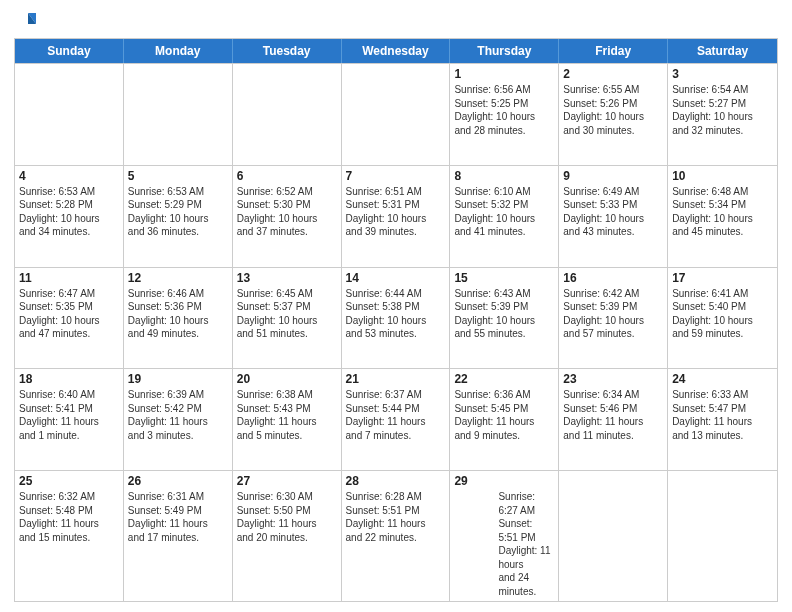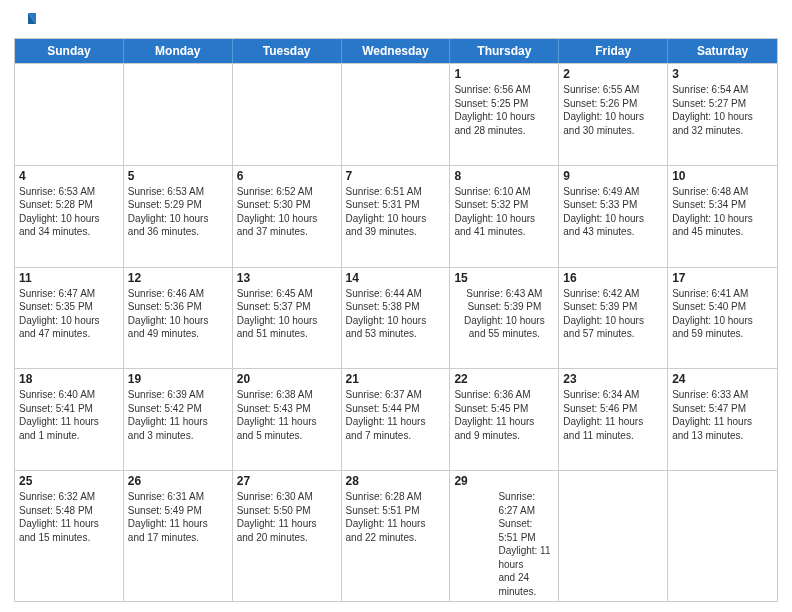--- a/index.html
+++ b/index.html
@@ -243,21 +243,21 @@
           </div>
           <div class="cal-cell">
             <div class="day-num">14</div>
             <div class="day-info" style="white-space: pre-line;">Sunrise: 6:44 AM
 Sunset: 5:38 PM
 Daylight: 10 hours
 and 53 minutes.</div>
           </div>
           <div class="cal-cell">
             <div class="day-num">15</div>
-            <div class="day-info" style="white-space: pre-line; text-align: center;">Sunrise: 6:43 AM
+            <div class="day-info" style="white-space: pre-line;">Sunrise: 6:43 AM
 Sunset: 5:39 PM
 Daylight: 10 hours
 and 55 minutes.</div>
           </div>
           <div class="cal-cell">
             <div class="day-num">16</div>
             <div class="day-info" style="white-space: pre-line;">Sunrise: 6:42 AM
 Sunset: 5:39 PM
 Daylight: 10 hours
 and 57 minutes.</div>

